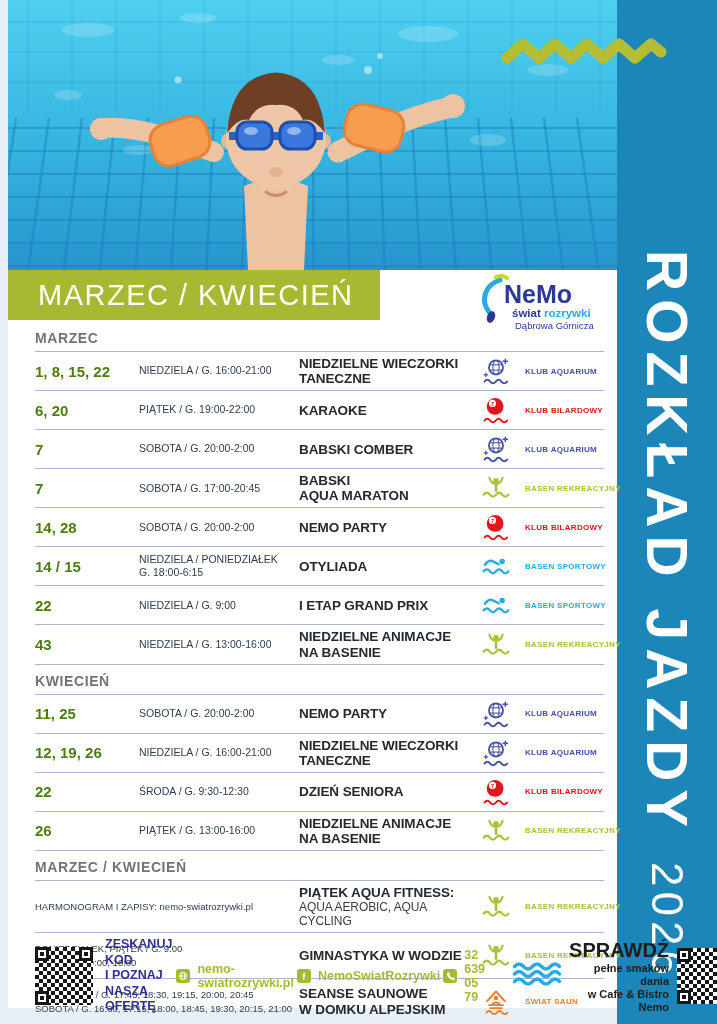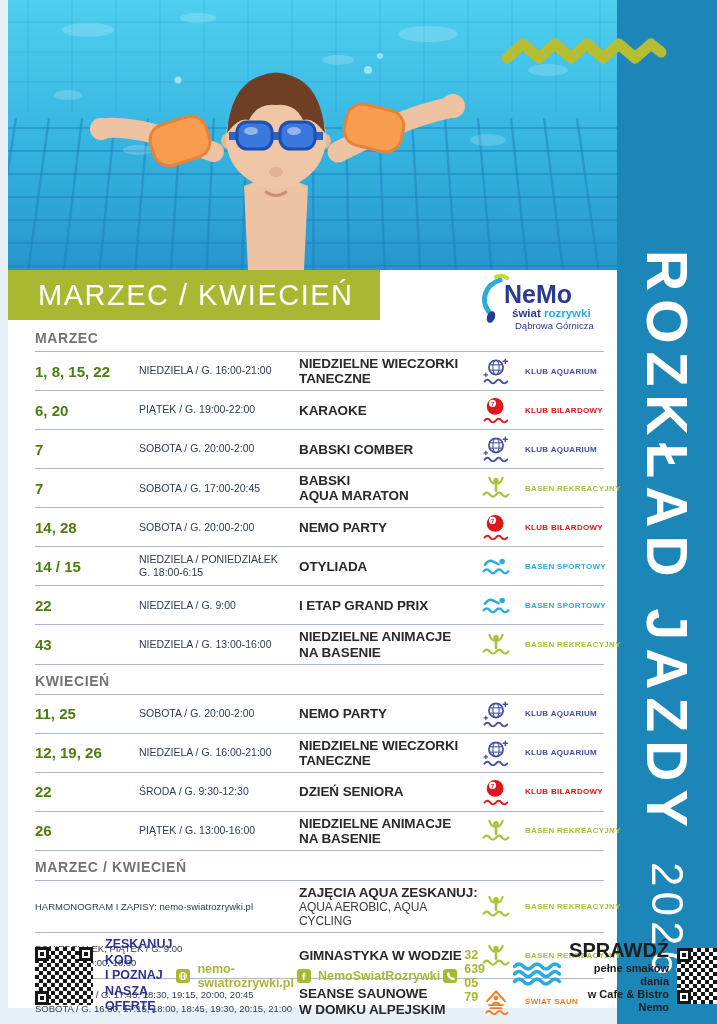--- a/index.html
+++ b/index.html
@@ -432,21 +432,21 @@
           <div class="divider"></div>
         </div>
         <div class="section sec3">
           <div class="sec-heading">MARZEC  /  KWIECIEŃ</div>
           <div class="divider"></div>
           <div class="row">
             <div class="info">
               <div class="info-line">HARMONOGRAM I ZAPISY: nemo-swiatrozrywki.pl</div>
             </div>
             <div class="title">
-              <div class="title-line">ZAJĘCIA AQUA ZESKANUJ:</div>
+              <div class="title-line">PIĄTEK AQUA FITNESS:</div>
               <div class="subtitle">AQUA AEROBIC, AQUA CYCLING</div>
             </div>
             <div class="icon-cell" style="color: rgb(169, 194, 58);">
               <svg viewBox="0 0 34 34" fill="none" stroke="currentColor" stroke-linecap="round">
     <circle cx="17" cy="9" r="3.2" fill="currentColor" stroke="none"></circle>
     <path d="M17 12.5 v7.5" stroke-width="3"></path>
     <path d="M9.5 5.5 q2 5.5 5 6.5 M24.5 5.5 q-2 5.5 -5 6.5" stroke-width="2.4"></path>
     <path d="M3 24.5 q3.5 -4.5 7 0 t7 0 t7 0 t7 0" stroke-width="2.6"></path>
   </svg>
             </div>

